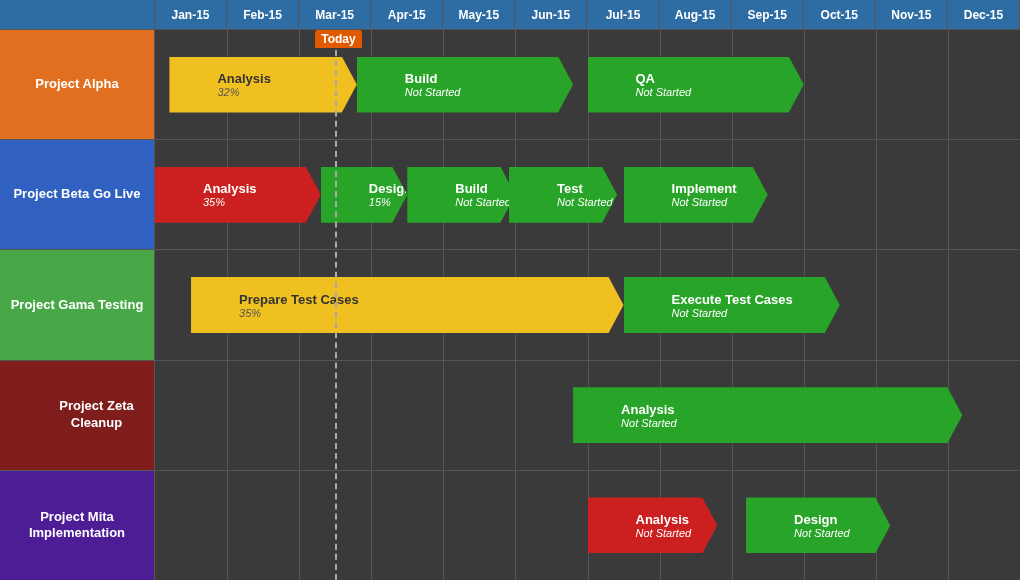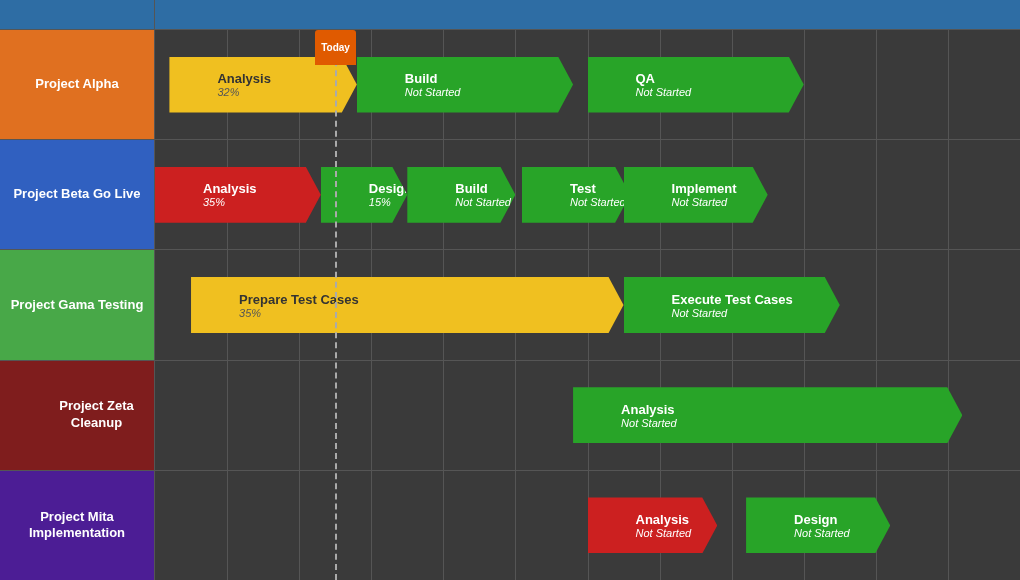--- a/index.html
+++ b/index.html
@@ -127,25 +127,39 @@
       pointer-events: none;
     }
   </style>
 </head>
 <body>
 
 <div class="gantt-container">
 
   <div class="header-row">
     <div class="header-project"></div>
+    <div class="header-months" id="header-months">
+        <div class="header-month">Jan-15</div>
+        <div class="header-month">Feb-15</div>
+        <div class="header-month">Mar-15</div>
+        <div class="header-month">Apr-15</div>
+        <div class="header-month">May-15</div>
+        <div class="header-month">Jun-15</div>
+        <div class="header-month">Jul-15</div>
+        <div class="header-month">Aug-15</div>
+        <div class="header-month">Sep-15</div>
+        <div class="header-month">Oct-15</div>
+        <div class="header-month">Nov-15</div>
+        <div class="header-month">Dec-15</div>
+      </div>
   </div>
 
   <div class="rows-area" id="rows-area">
     <div class="today-marker" id="today-marker" style="left: 335.208px;"></div>
-  <div style="position: absolute; left: 315.208px; top: 0px; background: rgb(224, 90, 0); color: white; font-size: 10px; font-weight: bold; padding: 12px 6px; border-radius: 3px 3px 0px 0px; z-index: 10;">Today</div>
+  <div style="position: absolute; left: 315.208px; top: 0px; background: rgb(224, 90, 0); color: white; font-size: 12px; font-weight: bold; padding: 2px 6px; border-radius: 3px 3px 0px 0px; z-index: 10;">Today</div>
       <div class="gantt-row">
         <div class="project-cell proj-orange">Project Alpha</div>
         <div class="timeline-cell" style="position: relative;">
           <div class="month-grid" style="left: 72.0833px;"></div>
           <div class="month-grid" style="left: 144.167px;"></div>
           <div class="month-grid" style="left: 216.25px;"></div>
           <div class="month-grid" style="left: 288.333px;"></div>
           <div class="month-grid" style="left: 360.417px;"></div>
           <div class="month-grid" style="left: 432.5px;"></div>
           <div class="month-grid" style="left: 504.583px;"></div>
@@ -186,21 +200,21 @@
             <span class="bar-sub">35%</span>
           </div>
           <div class="bar green" style="left: 165.792px; width: 86.5px; top: 50%; transform: translateY(-50%);">
             <span>Design</span>
             <span class="bar-sub">15%</span>
           </div>
           <div class="bar green" style="left: 252.292px; width: 108.125px; top: 50%; transform: translateY(-50%);">
             <span>Build</span>
             <span class="bar-sub">Not Started</span>
           </div>
-          <div class="bar green" style="left: 367px; width: 108.125px; top: 50%; transform: translateY(-50%);">
+          <div class="bar green" style="left: 354px; width: 108.125px; top: 50%; transform: translateY(-50%);">
             <span>Test</span>
             <span class="bar-sub">Not Started</span>
           </div>
           <div class="bar green" style="left: 468.542px; width: 144.167px; top: 50%; transform: translateY(-50%);">
             <span>Implement</span>
             <span class="bar-sub">Not Started</span>
           </div>
         </div>
       </div>
       <div class="gantt-row">

